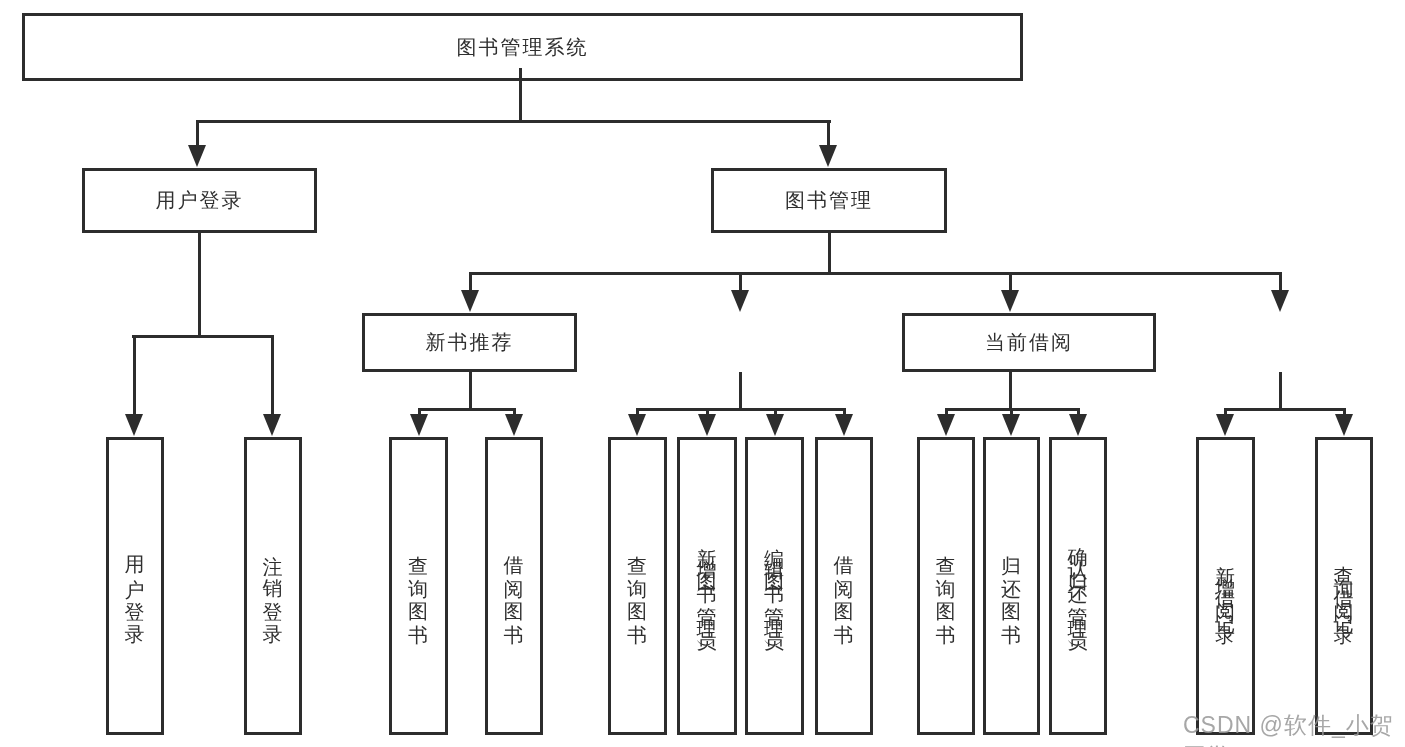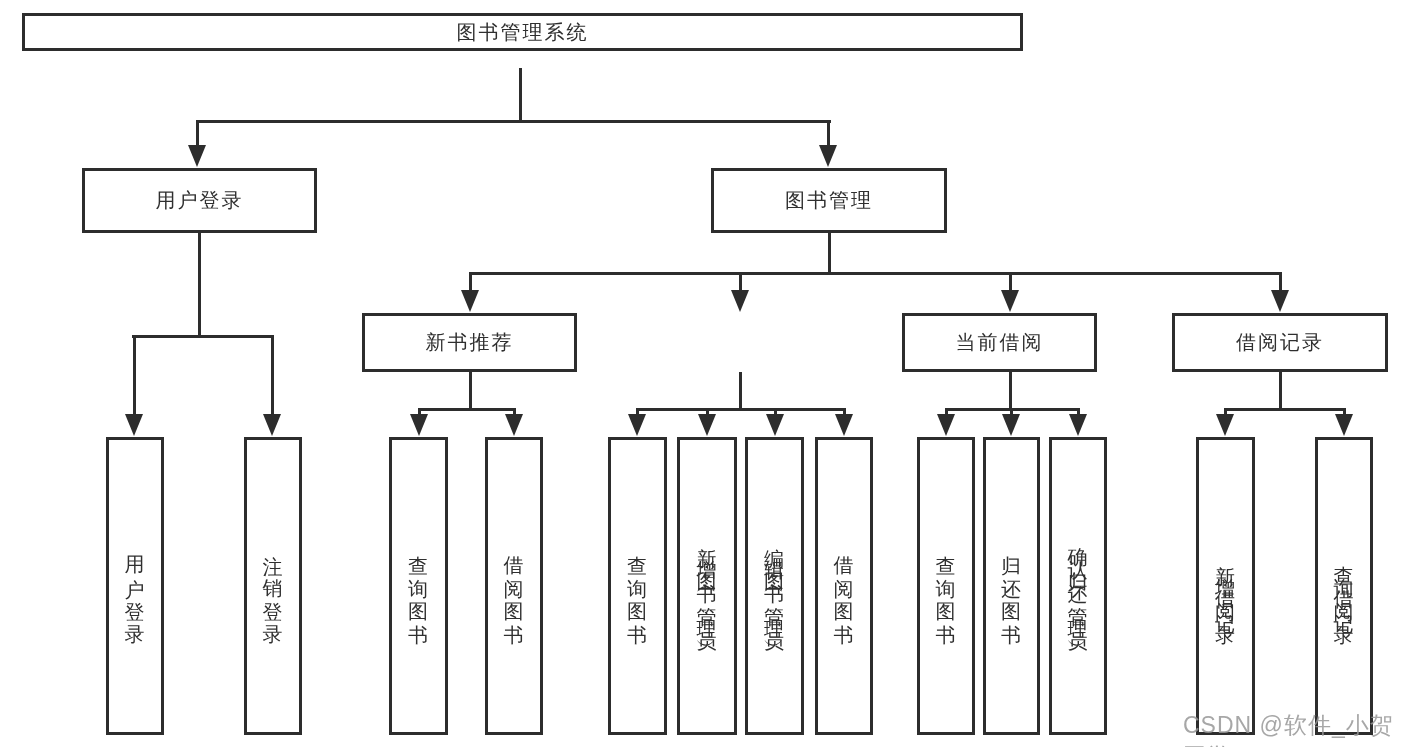--- a/index.html
+++ b/index.html
@@ -31,29 +31,28 @@
   .watermark{
     position:absolute;left:1183px;top:710px;z-index:5;
     font-size:23px;letter-spacing:1px;color:rgba(152,152,152,0.85);
   }
 </style>
 </head>
 <body>
 
 <div class="canvas">
 
-  <div class="box" style="left:22px;top:13px;width:1001px;height:38px;">图书管理系统</div>
+  <div class="box" style="left:22px;top:13px;width:1001px;height:68px;">图书管理系统</div>
 
   <div class="box" style="left:82px;top:168px;width:235px;height:65px;">用户登录</div>
 
   <div class="box" style="left:362px;top:313px;width:215px;height:59px;">新书推荐</div>
 
   <div class="box" style="left:711px;top:168px;width:236px;height:65px;">图书管理</div>
-  <div class="box" style="left:902px;top:313px;width:195px;height:59px;text-align:center;">当前借阅</div>
-  <div class="box" style="left:1172px;top:313px;width:216px;height:59px;">借阅记录</div>
+  <div class="box" style="left:902px;top:313px;width:254px;height:59px;text-align:center;">当前借阅</div>
 
   <div class="box vbox spread" style="left:106px;top:437px;width:58px;height:298px;">用户登录</div>
   <div class="box vbox spread" style="left:244px;top:437px;width:58px;height:298px;">注销登录</div>
 
   <div class="box vbox spread" style="left:389px;top:437px;width:59px;height:298px;">查询图书</div>
   <div class="box vbox spread" style="left:485px;top:437px;width:58px;height:298px;">借阅图书</div>
 
   <div class="box vbox spread" style="left:608px;top:437px;width:59px;height:298px;">查询图书</div>
   <div class="box vbox" style="left:677px;top:437px;width:60px;height:298px;">新增图书（管理员）</div>
   <div class="box vbox" style="left:745px;top:437px;width:59px;height:298px;">编辑图书（管理员）</div>

